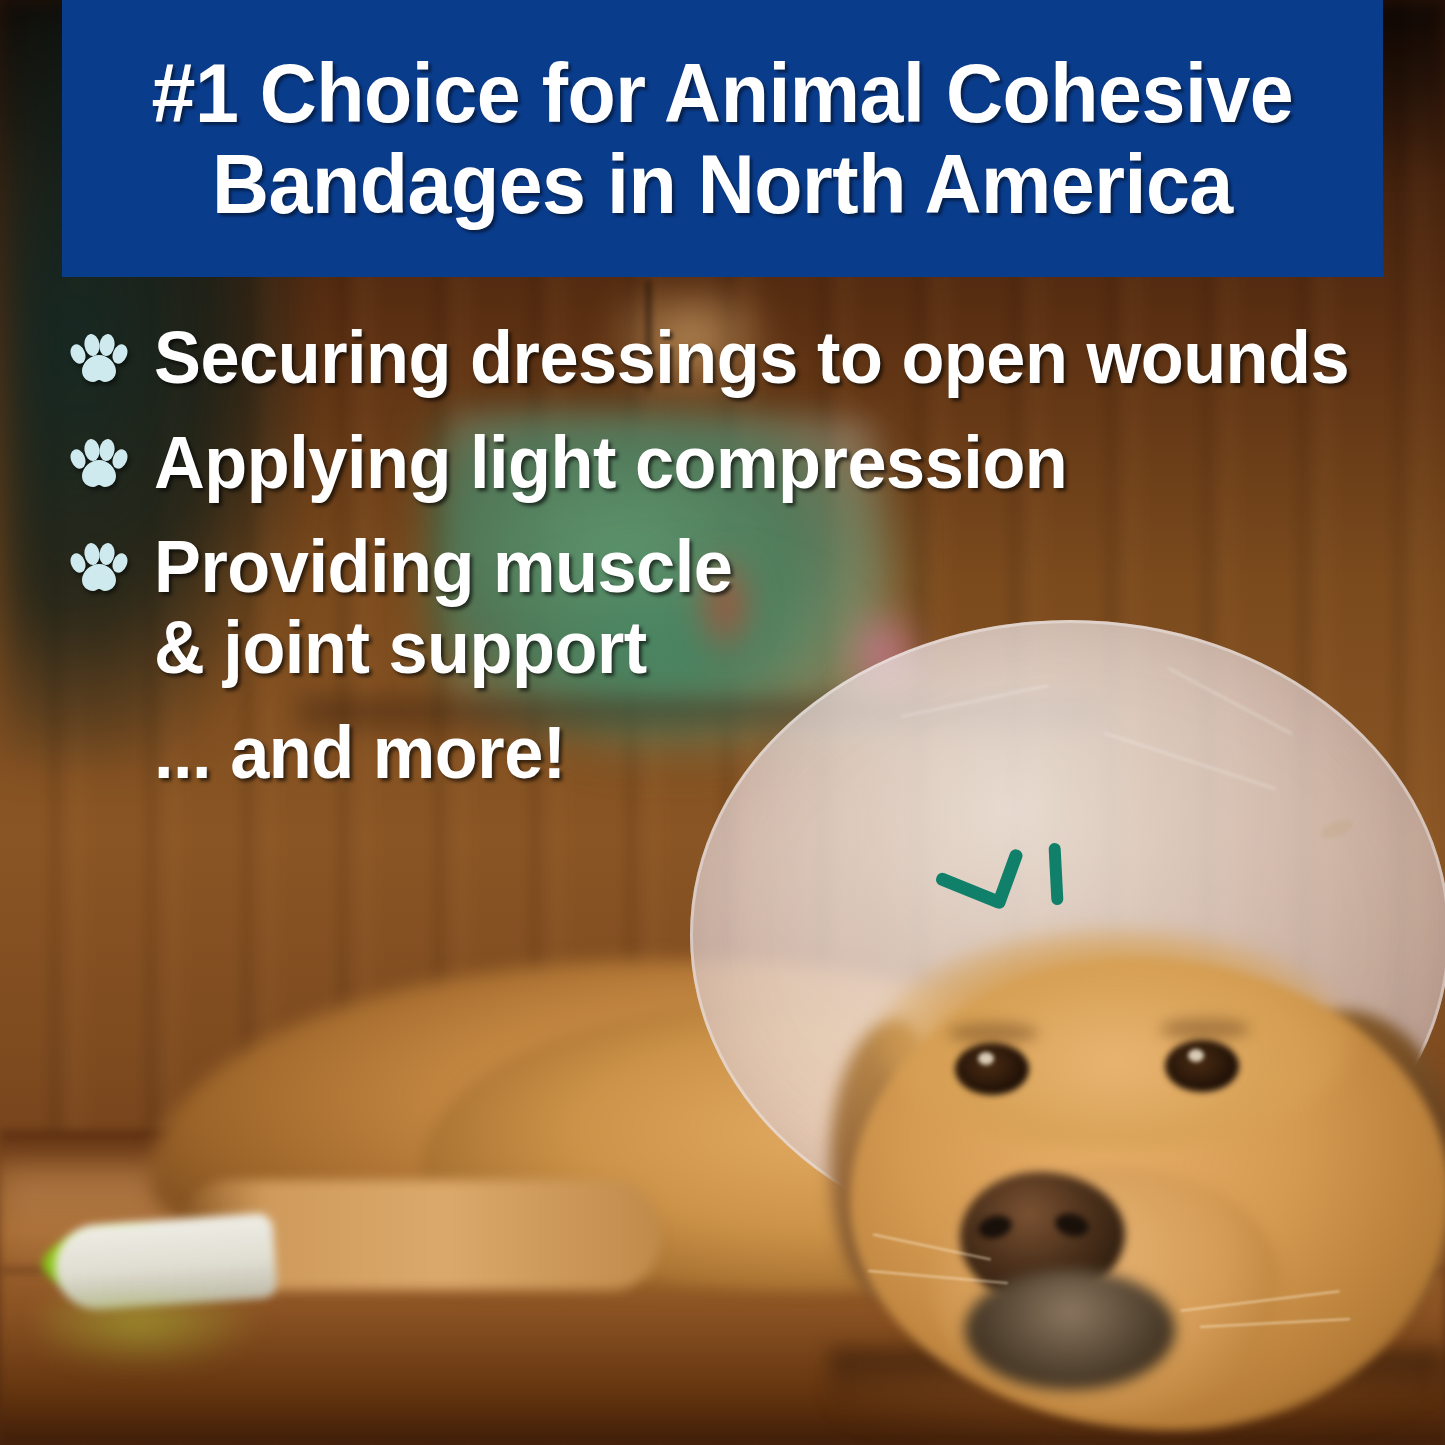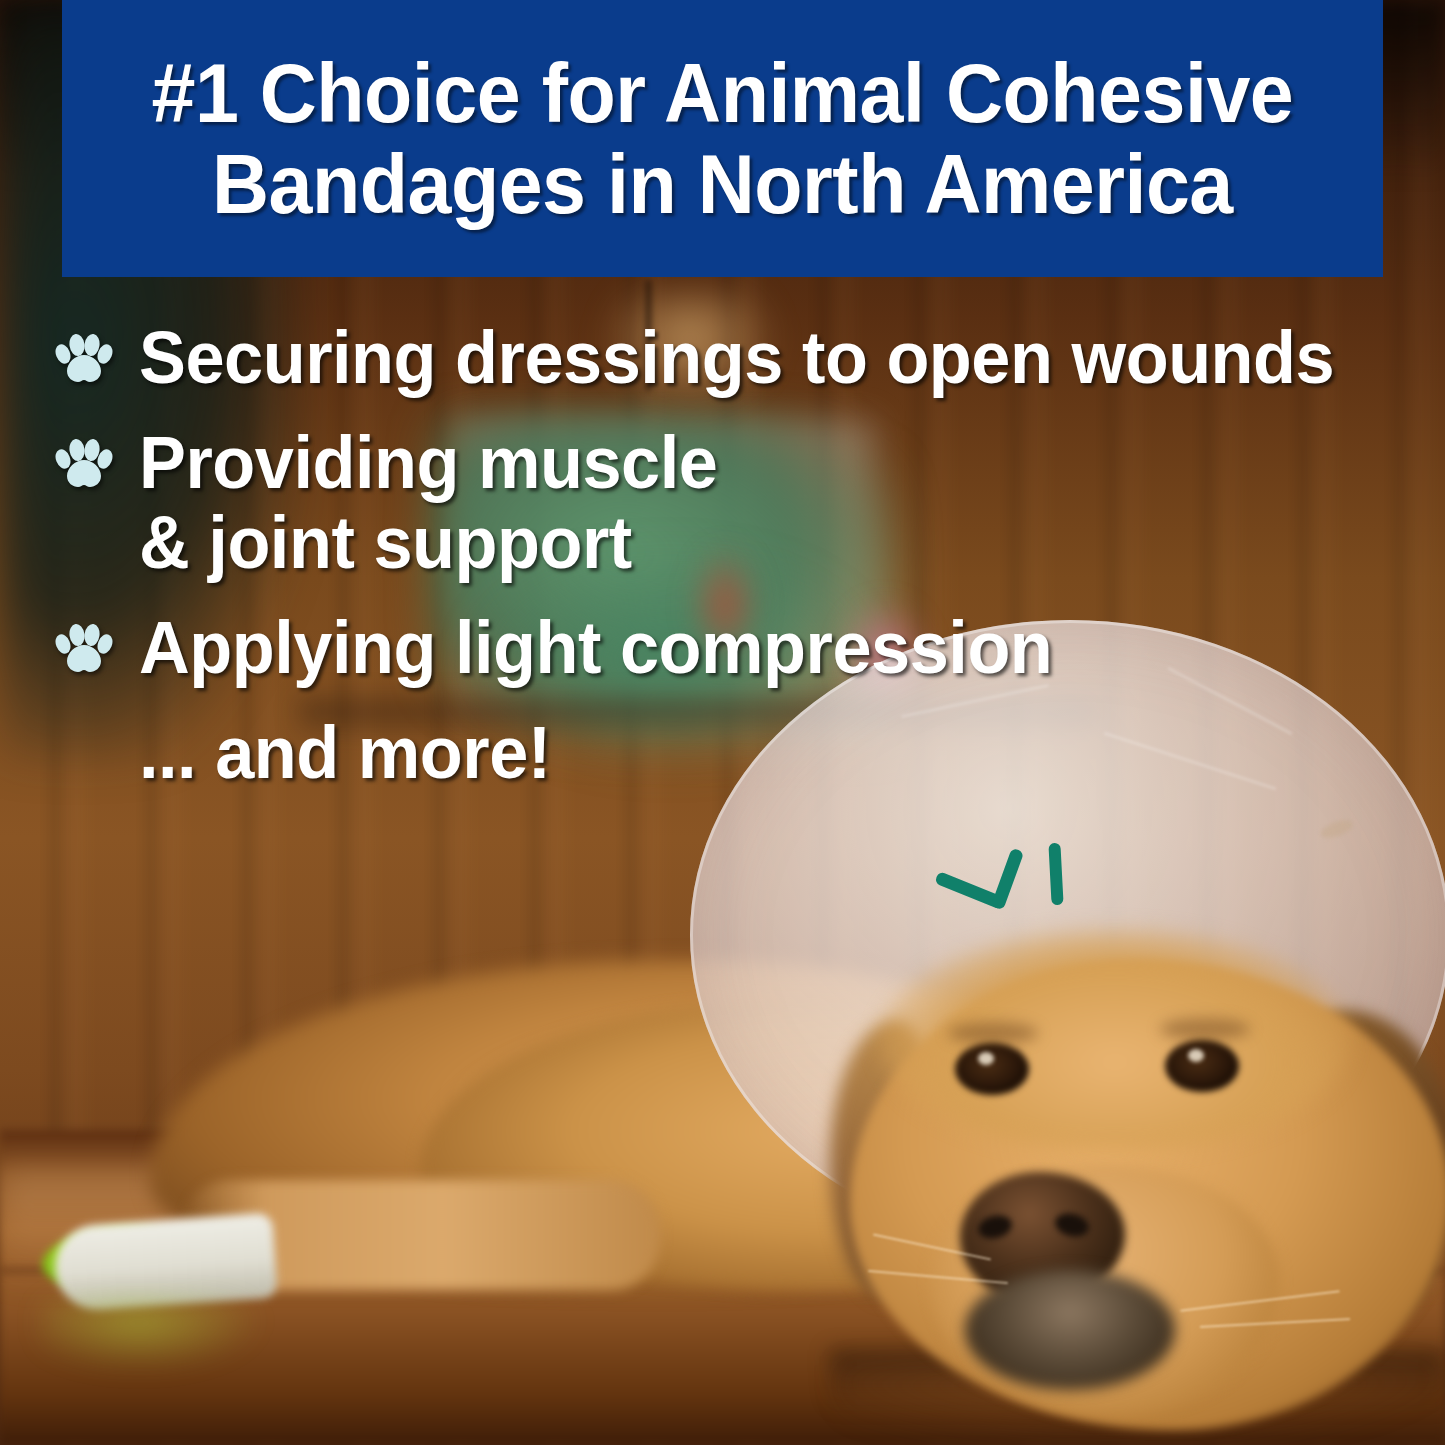--- a/index.html
+++ b/index.html
@@ -278,21 +278,21 @@
     text-align:center;
     letter-spacing:-0.5px;
     transform:scaleX(.94);
     text-shadow:3px 3px 3px rgba(0,0,0,.45);
     white-space:pre-line;
   }
 
   
   .bullets{
     position:absolute;
-    left:55px;top:318px;width:1360px;
+    left:70px;top:318px;width:1360px;
   }
   .bullet-row{
     display:flex;
     align-items:flex-start;
     margin-bottom:24px;
   }
   .paw{
     flex:0 0 auto;
     width:58px;height:54px;
     margin-top:16px;margin-right:26px;
@@ -409,37 +409,37 @@
         <svg viewBox="0 0 58 54" xmlns="http://www.w3.org/2000/svg">
           <g fill="#cfeaee">
             <ellipse cx="8" cy="20" rx="7" ry="10" transform="rotate(-22 8 20)"></ellipse>
             <ellipse cx="22" cy="11" rx="7.5" ry="11" transform="rotate(-8 22 11)"></ellipse>
             <ellipse cx="37" cy="11" rx="7.5" ry="11" transform="rotate(8 37 11)"></ellipse>
             <ellipse cx="50" cy="20" rx="7" ry="10" transform="rotate(22 50 20)"></ellipse>
             <path d="M29 21c9 0 17 8 17 16 0 7-6 11-11 11-3 0-4-2-6-2s-3 2-6 2c-5 0-11-4-11-11 0-8 8-16 17-16z"></path>
           </g>
         </svg>
       </span>
-      <span class="bullet-text">Providing muscle
-&amp; joint support</span>
+      <span class="bullet-text">Applying light compression</span>
     </div>
 
     <div class="bullet-row">
       <span class="paw">
         <svg viewBox="0 0 58 54" xmlns="http://www.w3.org/2000/svg">
           <g fill="#cfeaee">
             <ellipse cx="8" cy="20" rx="7" ry="10" transform="rotate(-22 8 20)"></ellipse>
             <ellipse cx="22" cy="11" rx="7.5" ry="11" transform="rotate(-8 22 11)"></ellipse>
             <ellipse cx="37" cy="11" rx="7.5" ry="11" transform="rotate(8 37 11)"></ellipse>
             <ellipse cx="50" cy="20" rx="7" ry="10" transform="rotate(22 50 20)"></ellipse>
             <path d="M29 21c9 0 17 8 17 16 0 7-6 11-11 11-3 0-4-2-6-2s-3 2-6 2c-5 0-11-4-11-11 0-8 8-16 17-16z"></path>
           </g>
         </svg>
       </span>
-      <span class="bullet-text">Applying light compression</span>
+      <span class="bullet-text">Providing muscle
+&amp; joint support</span>
     </div>
 
     <div class="bullet-row more row-indent">
       <span class="bullet-text">... and more!</span>
     </div>
 
   </div>
 
 </div>
 

